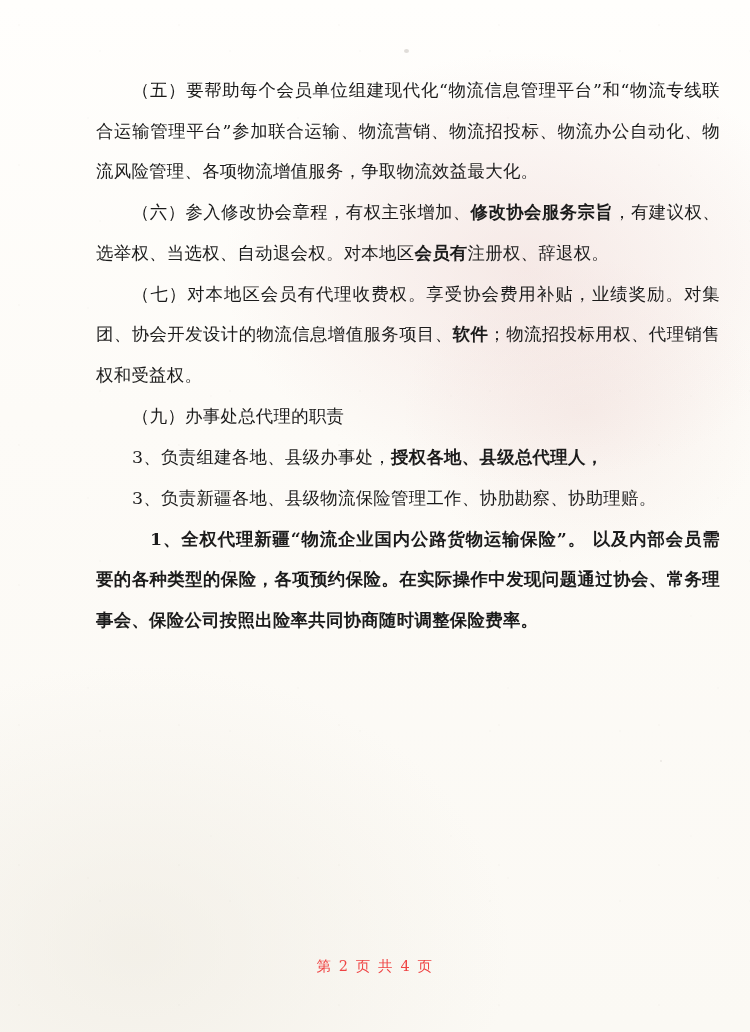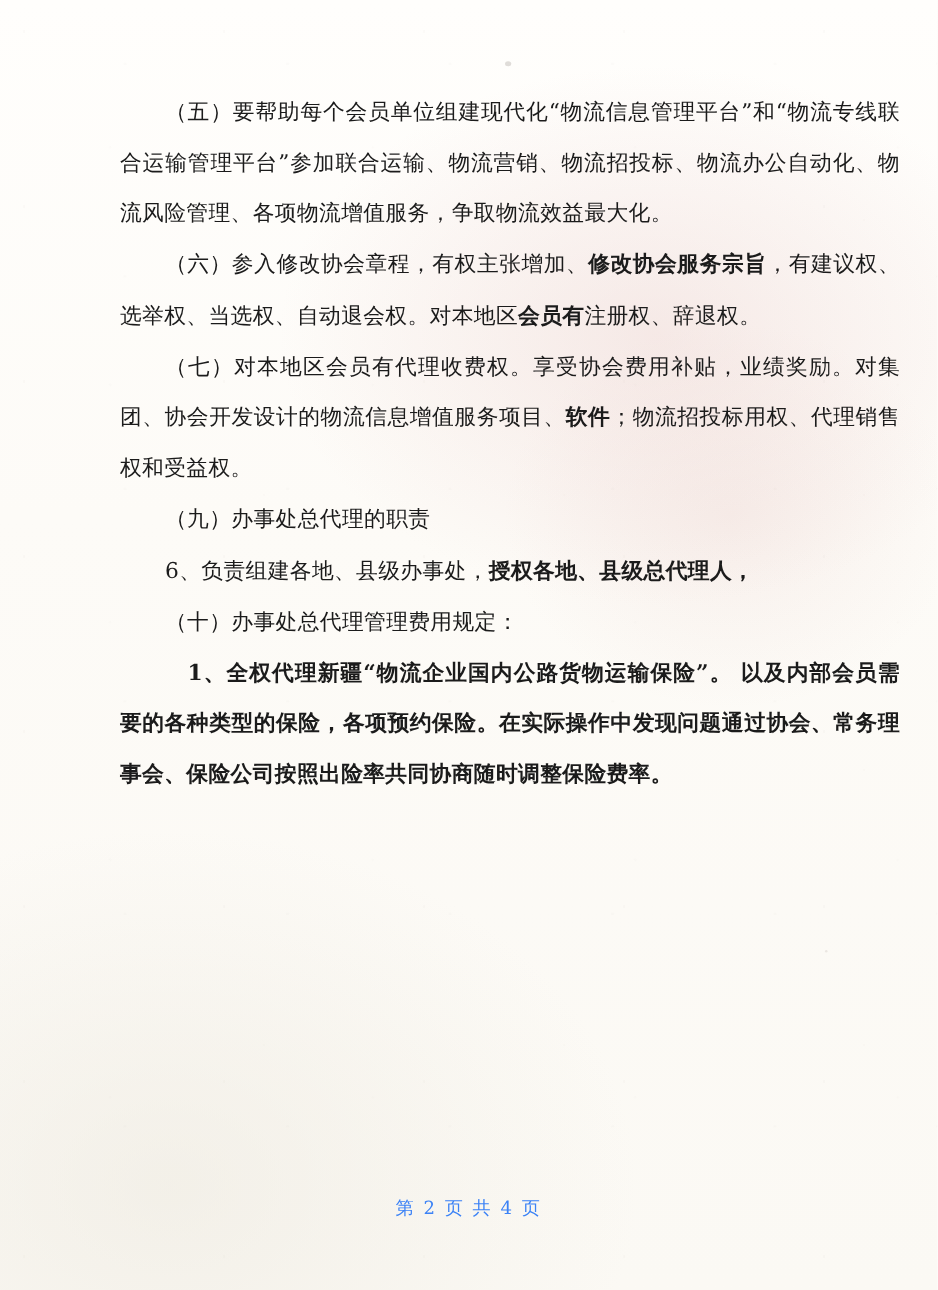--- a/index.html
+++ b/index.html
@@ -75,41 +75,41 @@
   .b { font-weight: bold; }
 
   .footer {
     position: absolute;
     left: 0;
     right: 0;
     bottom: 56px;
     text-align: center;
     font-size: 14.5px;
     letter-spacing: 1.6px;
-    color: #3b82f6;
+    color: #ef4444;
     font-family: "DejaVu Serif", "Liberation Serif", serif;
   }
 </style>
 </head>
 <body>
 
 <div class="paper"></div>
 <div class="grain"></div>
 <div class="speck s1"></div>
 <div class="speck s2"></div>
 <div class="speck s3"></div>
 <div class="speck s4"></div>
 
 <div class="page">
   <div class="doc-body" id="doc-body">
       <p class="para indent2"><span>（五）要帮助每个会员单位组建现代化“物流信息管理平台”和“物</span><span>流专线联合运输管理平台”参加联合运输、物流营销、物流招投标、</span><span>物流办公自动化、物流风险管理、各项物流增值服务，争取物流效益</span><span>最大化。</span></p>
       <p class="para indent2"><span>（六）参入修改协会章程，有权主张增加、</span><span class="b">修改协会服务宗旨</span><span>，有</span><span>建议权、选举权、当选权、自动退会权。对本地区</span><span class="b">会员有</span><span>注册权、辞</span><span>退权。</span></p>
       <p class="para indent2"><span>（七）对本地区会员有代理收费权。享受协会费用补贴，业绩奖励。</span><span>对集团、协会开发设计的物流信息增值服务项目、</span><span class="b">软件</span><span>；物流招投标</span><span>用权、代理销售权和受益权。</span></p>
       <p class="para indent2"><span>（九）办事处总代理的职责</span></p>
-      <p class="para indent2"><span>6、负责组建各地、县级办事处，</span><span class="b">授权各地、县级总代理人，</span></p>
-      <p class="para indent2"><span>（十）办事处总代理管理费用规定：</span></p>
+      <p class="para indent2"><span>3、负责组建各地、县级办事处，</span><span class="b">授权各地、县级总代理人，</span></p>
+      <p class="para indent2"><span>3、负责新疆各地、县级物流保险管理工作、协肋勘察、协助理赔。</span></p>
       <p class="para indent3"><span class="b">1、全权代理新疆“物流企业国内公路货物运输保险”。 以及内</span><span class="b">部会员需要的各种类型的保险，各项预约保险。在实际操作中发现</span><span class="b">问题通过协会、常务理事会、保险公司按照出险率共同协商随时调</span><span class="b">整保险费率。</span></p>
     </div>
 </div>
 
 <div class="footer">
   <span>第 2 页 共 4 页</span>
 </div>
 
 </body></html>

